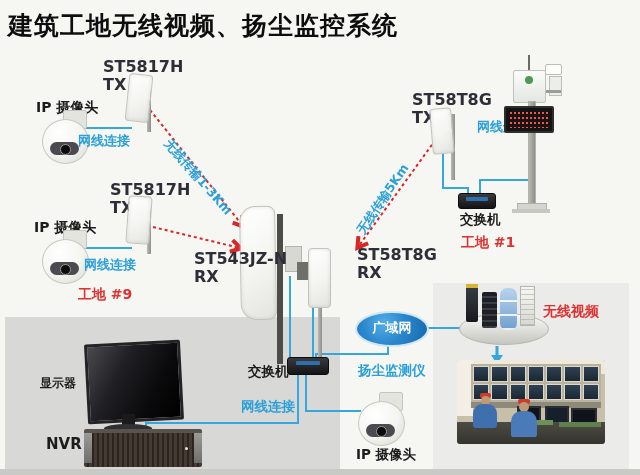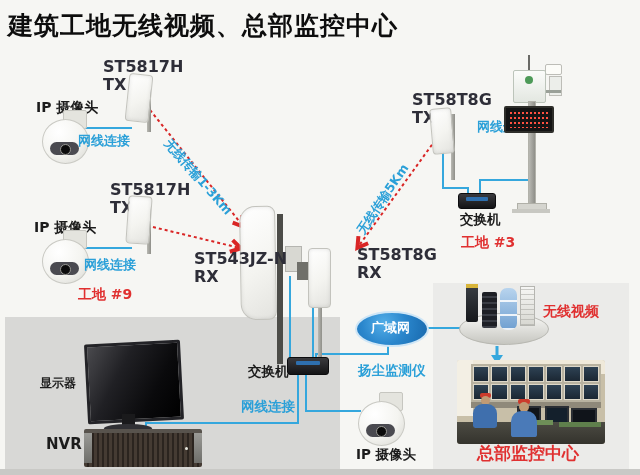--- a/index.html
+++ b/index.html
@@ -55,21 +55,21 @@
     <path d="M443 150 V188 H468 V194" stroke="#35A7DD" stroke-width="2" fill="none"></path>
     <path d="M480 194 V180 H530" stroke="#35A7DD" stroke-width="2" fill="none"></path>
     <path d="M497 346 V355" stroke="#35A7DD" stroke-width="3" fill="none"></path>
     <polygon points="491,355 503,355 497,364" fill="#35A7DD"></polygon>
 
     <path d="M150 110 L243 226" stroke="#D92525" stroke-width="2" fill="none" stroke-dasharray="3 3" marker-end="url(#redarrow)"></path>
     <path d="M153 227 L240 248" stroke="#D92525" stroke-width="2" fill="none" stroke-dasharray="3 3" marker-end="url(#redarrow)"></path>
     <path d="M439 135 L358 247" stroke="#D92525" stroke-width="2" fill="none" stroke-dasharray="3 3" marker-end="url(#redarrow)"></path>
   </svg>
 
-  <div class="lbl" style="left:8px;top:12px;font-size:25px;color:#0d0d0d;letter-spacing:1px;">建筑工地无线视频、总部监控中心</div>
+  <div class="lbl" style="left:8px;top:12px;font-size:25px;color:#0d0d0d;letter-spacing:1px;">建筑工地无线视频、扬尘监控系统</div>
 
   <div class="lbl dev pre" style="left:103px;top:58px;">ST5817H
 TX</div>
   <div class="pole" style="left:147px;top:80px;width:4px;height:52px;"></div>
   <div class="ant-panel" style="left:127px;top:74px;width:22px;height:46px;transform:rotate(6deg);"></div>
   <div class="lbl" style="left:36px;top:99px;font-size:14px;">IP 摄像头</div>
   <div class="cam" style="left:42px;top:110px;">
     <div class="cam-bracket"></div>
     <div class="cam-dome"></div>
     <div class="cam-face">
@@ -124,21 +124,21 @@
   <div class="abs" style="left:504px;top:106px;width:46px;height:23px;background:#141414;border:2px solid #2e2e2a;border-radius:2px;">
     <div class="abs" style="left:3px;top:3px;right:3px;bottom:3px;background-image:radial-gradient(circle 1px at 2px 2px,#ff5040 95%,transparent);background-size:4px 5px;"></div>
   </div>
   <div class="abs" style="left:517px;top:203px;width:28px;height:6px;background:#d5d5cf;border:1px solid #b0b0a8;"></div>
   <div class="abs" style="left:512px;top:209px;width:38px;height:4px;background:#c8c8c2;"></div>
 
   <div class="switch" style="left:458px;top:193px;width:36px;height:14px;">
       <div class="ports"></div>
     </div>
   <div class="lbl" style="left:460px;top:212px;font-size:13.5px;">交换机</div>
-  <div class="lbl red" style="left:461px;top:234px;font-size:14px;">工地 #3</div>
+  <div class="lbl red" style="left:461px;top:234px;font-size:14px;">工地 #1</div>
 
   <div class="switch" style="left:287px;top:357px;width:40px;height:16px;">
       <div class="ports"></div>
     </div>
   <div class="lbl" style="left:248px;top:364px;font-size:13.5px;">交换机</div>
   <div class="lbl blue" style="left:358px;top:363px;font-size:13.5px;">扬尘监测仪</div>
   <div class="lbl blue" style="left:241px;top:399px;font-size:13.5px;">网线连接</div>
 
   <div class="lbl" style="left:40px;top:377px;font-size:12px;">显示器</div>
   <div class="abs" style="left:86px;top:342px;width:90px;height:74px;transform:rotate(-3deg);background:linear-gradient(120deg,#4a4a4e 0%,#202024 35%,#0a0a0c 70%,#000 100%);border:3px solid #232327;border-radius:2px;"></div>
@@ -154,21 +154,21 @@
   <div class="cam" style="left:358px;top:392px;">
     <div class="cam-bracket"></div>
     <div class="cam-dome"></div>
     <div class="cam-face">
         <div class="cam-lens"></div>
       </div>
   </div>
   <div class="lbl" style="left:356px;top:447px;font-size:13.5px;">IP 摄像头</div>
 
   <div class="abs" style="left:355px;top:311px;width:70px;height:32px;border-radius:50%;background:radial-gradient(circle at 38% 32%,#53aee8 0%,#2a86cc 45%,#1767ab 100%);border:2px solid #cfe6f6;">
-    <div class="lbl" style="left:0;top:0;width:70px;height:32px;line-height:30px;text-align:left;color:#ffffff;font-size:13px;position:absolute;margin-left:14px;">广域网</div>
+    <div class="lbl" style="left:0;top:0;width:70px;height:32px;line-height:30px;text-align:center;color:#ffffff;font-size:13px;position:absolute;">广域网</div>
   </div>
 
   <div class="abs" style="left:459px;top:313px;width:88px;height:30px;border-radius:50%;background:linear-gradient(180deg,#fafaf8,#c6c6c0);border:1px solid #b8b8b2;"></div>
   <div class="abs" style="left:466px;top:284px;width:12px;height:38px;background:linear-gradient(#3a3f45,#16181c);border-radius:2px;">
     <div class="abs" style="left:0;top:0;width:12px;height:4px;background:#d8b53a;"></div>
   </div>
   <div class="abs" style="left:482px;top:292px;width:15px;height:36px;background:repeating-linear-gradient(0deg,#3a3d45 0 2px,#1d1f25 2px 6px);border-radius:2px;"></div>
   <div class="abs" style="left:500px;top:288px;width:17px;height:42px;border-radius:7px;background:repeating-linear-gradient(0deg,rgba(255,255,255,.85) 0 2px,rgba(255,255,255,0) 2px 14px),linear-gradient(180deg,#b8d4ee,#6f9fd0);"></div>
   <div class="abs" style="left:520px;top:286px;width:13px;height:38px;background:repeating-linear-gradient(0deg,rgba(160,160,155,.5) 0 1px,transparent 1px 5px),linear-gradient(#f6f6f4,#d8d8d2);border:1px solid #b5b5b0;"></div>
   <div class="lbl red" style="left:543px;top:303px;font-size:14px;">无线视频</div>
@@ -199,15 +199,14 @@
     <div class="abs" style="left:0;top:62px;width:148px;height:22px;background:linear-gradient(#4c4b43,#34332d);"></div>
     <div class="abs" style="left:56px;top:60px;width:40px;height:5px;background:#6e8f58;"></div>
     <div class="abs" style="left:102px;top:62px;width:42px;height:5px;background:#5f7f4c;"></div>
     <div class="abs" style="left:23px;top:33px;width:11px;height:5px;background:#cc3b2c;border-radius:2px;"></div>
     <div class="abs" style="left:24px;top:36px;width:9px;height:9px;border-radius:50%;background:#c09a74;"></div>
     <div class="abs" style="left:16px;top:44px;width:24px;height:24px;border-radius:40% 40% 10% 10%;background:#3f6fad;"></div>
     <div class="abs" style="left:61px;top:39px;width:12px;height:5px;background:#cc3b2c;border-radius:2px;"></div>
     <div class="abs" style="left:62px;top:42px;width:10px;height:10px;border-radius:50%;background:#c09a74;"></div>
     <div class="abs" style="left:54px;top:51px;width:26px;height:26px;border-radius:40% 40% 10% 10%;background:#4a7ab8;"></div>
   </div>
-  <div class="lbl red" style="left:477px;top:444px;font-size:17px;">总部监控中心</div>
 
 </div>
 
 </body></html>

